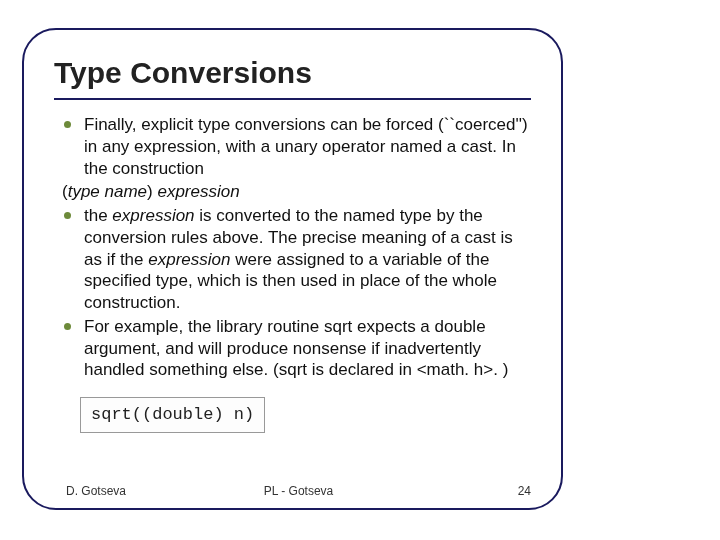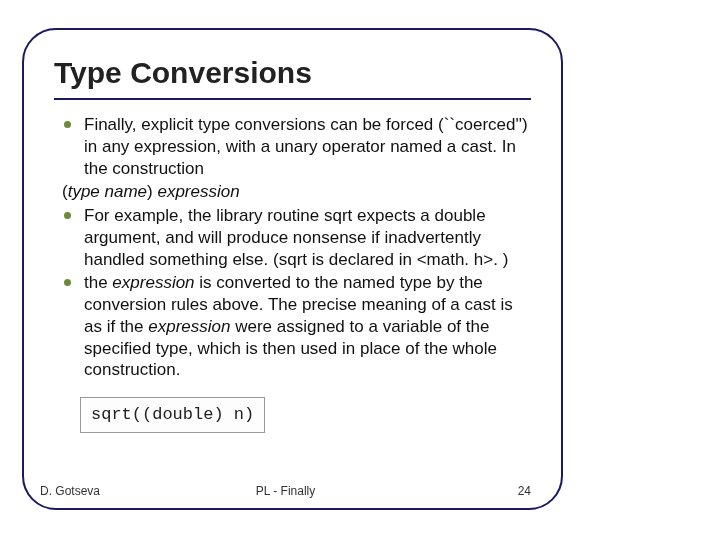--- a/index.html
+++ b/index.html
@@ -77,21 +77,21 @@
     padding: 6px 10px;
     border: 1px solid #999;
     display: inline-block;
     font-family: "Courier New", monospace;
     font-size: 17px;
     background: #fdfdfd;
     color: #222;
   }
   .footer {
     position: absolute;
-    left: 16px;
+    left: 42px;
     right: 30px;
     bottom: 10px;
     display: flex;
     justify-content: space-between;
     align-items: baseline;
     font-size: 12px;
     color: #333;
   }
   .footer .center {
     position: absolute;
@@ -106,26 +106,26 @@
 <div class="slide">
   <div class="frame">
     <h1 class="title">Type Conversions</h1>
     <hr class="hr">
     <div class="content">
       <ul>
         <li class="bullet">Finally, explicit type conversions can be forced (``coerced'') in any expression, with a unary operator named a cast. In the construction</li>
         <li class="plain">
           <span class="paren">(</span><span>type name</span><span class="paren">) </span><span>expression</span>
         </li>
-        <li class="bullet">For example, the library routine sqrt expects a double argument, and will produce nonsense if inadvertently handled something else. (sqrt is declared in &lt;math. h&gt;. )</li>
         <li class="bullet">
           <span>the </span><span class="em">expression</span><span> is converted to the named type by the conversion rules above. The precise meaning of a cast is as if the </span><span class="em">expression</span><span> were assigned to a variable of the specified type, which is then used in place of the whole construction.</span>
         </li>
+        <li class="bullet">For example, the library routine sqrt expects a double argument, and will produce nonsense if inadvertently handled something else. (sqrt is declared in &lt;math. h&gt;. )</li>
       </ul>
       <div class="codeblock">sqrt((double) n)</div>
     </div>
     <div class="footer">
       <span class="left">D. Gotseva</span>
-      <span class="center">PL - Finally</span>
+      <span class="center">PL - Gotseva</span>
       <span class="right">24</span>
     </div>
   </div>
 </div>
 
 </body></html>

